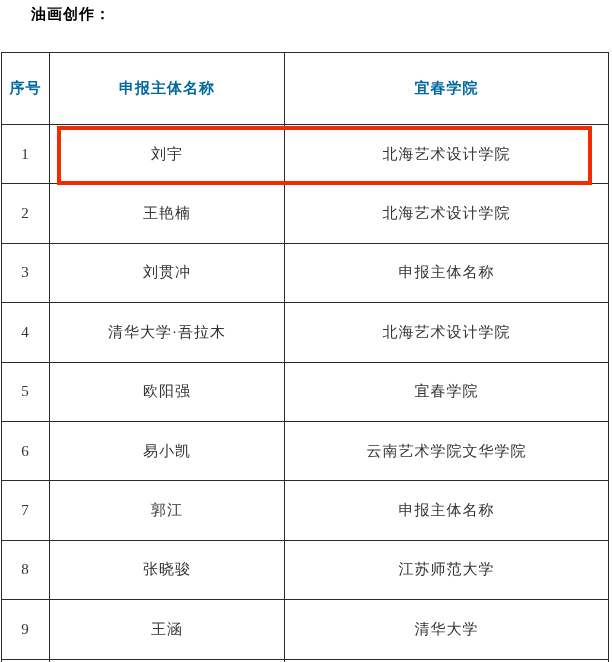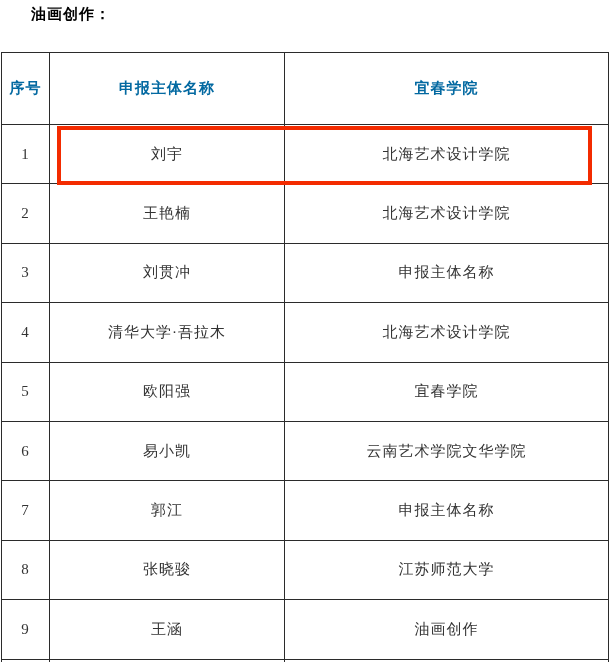--- a/index.html
+++ b/index.html
@@ -126,21 +126,21 @@
           <td>申报主体名称</td>
         </tr>
         <tr>
           <td>8</td>
           <td>张晓骏</td>
           <td>江苏师范大学</td>
         </tr>
         <tr>
           <td>9</td>
           <td>王涵</td>
-          <td>油画创作</td>
+          <td>清华大学</td>
         </tr>
         <tr>
           <td></td>
           <td></td>
           <td></td>
         </tr>
       </tbody>
   </table>
 
   <div class="highlight-box" style="border-color: rgb(243, 43, 0);"></div>

